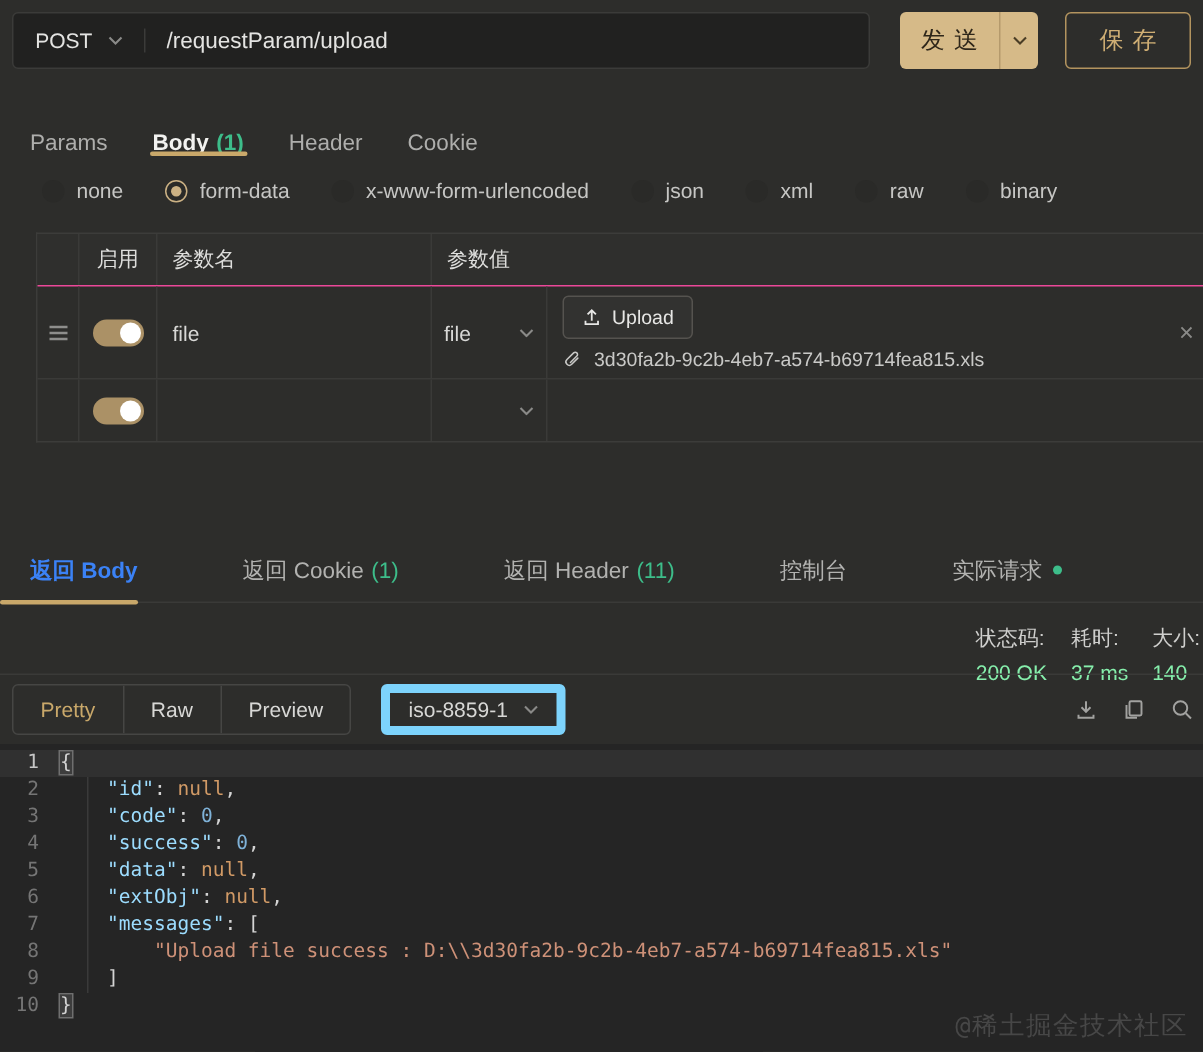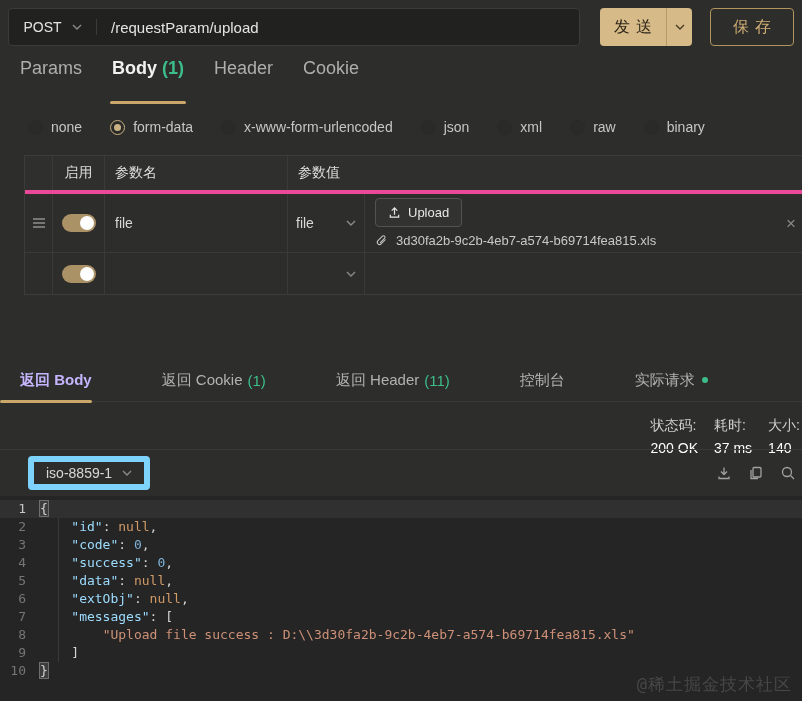--- a/index.html
+++ b/index.html
@@ -25,22 +25,22 @@
     border-left:1px solid #b59a6c; color:#4a3d25; }
   .save-btn { margin-left:18px; width:84px; height:38px; display:flex; align-items:center;
     justify-content:center; border:1px solid #b3945f; border-radius:4px; color:#cfae74;
     font-size:16px; letter-spacing:6px; padding-left:6px; background:transparent; cursor:pointer; }
 
   
   .req-tabs { position:absolute; top:58px; left:0; right:0; height:46px; display:flex;
     align-items:center; gap:30px; padding-left:20px; border-bottom:1px solid #39393
 
 7; }
-  .req-tab { position:relative; height:46px; display:flex; align-items:flex-start; gap:5px;
-    font-size:18px; color:#aeaeac; cursor:pointer; }
+  .req-tab { position:relative; height:46px; display:flex; align-items:flex-end; gap:5px;
+    font-size:15px; color:#aeaeac; cursor:pointer; }
   .req-tab .count { color:#3dbd8a; }
   .req-tab.active { color:#f2f2f0; font-weight:bold; }
   .req-tab.active::after { content:""; position:absolute; left:-2px; right:-2px; bottom:0;
     height:3px; background:#c9a86a; border-radius:2px; }
 
   
   .radio-row { position:absolute; top:112px; left:28px; height:30px; display:flex;
     align-items:center; gap:28px; }
   .radio-item { display:flex; align-items:center; gap:8px; font-size:14px; color:#c6c6c4; cursor:pointer; }
   .radio-dot { width:15px; height:15px; border-radius:50%; border:1px solid #56565
@@ -57,21 +57,21 @@
   .t-row { display:flex; }
   .t-row > div { border-right:1px solid #3a3a38; display:flex; align-items:center; }
   .t-row > div:last-child { border-right:none; }
   .c-drag { width:28px; justify-content:center; }
   .c-en { width:52px; justify-content:center; }
   .c-name { width:183px; padding-left:10px; }
   .c-type { width:77px; padding:0 8px; justify-content:space-between; }
   .c-val { flex:1; padding-left:10px; }
   .t-head { height:34px; background:#2f2f2d; color:#dededc; }
   .t-head > div { align-items:center; }
-  .t-body-row1 { height:62px; border-top:4px solid #ec4899; }
+  .t-body-row1 { height:62px; border-top:1px solid #ec4899; }
   .t-body-row2 { height:42px; border-top:1px solid #3a3a38; }
   .drag-icon { color:#8e8e8c; }
   .toggle { width:34px; height:18px; border-radius:9px; background:#ab9166; position:relative; cursor:pointer; }
   .toggle::after { content:""; position:absolute; top:2px; right:2px; width:14px; height:14px;
     border-radius:50%; background:#ffffff; }
   .chev { color:#8a8a88; }
   .c-val.stacked { flex-direction:column; align-items:flex-start; justify-content:center;
     gap:6px; position:relative; padding-right:26px; }
   .upload-btn { display:inline-flex; align-items:center; gap:7px; padding:6px 12px;
     background:#323230; border:1px solid #55534f; border-radius:4px; color:#e6e6e4;
@@ -80,31 +80,31 @@
   .row-close { position:absolute; right:6px; top:50%; transform:translateY(-50%);
     color:#8a8a88; font-size:17px; line-height:1; cursor:pointer; }
 
   
   .resp-tabs { position:absolute; top:358px; left:0; right:0; height:44px; display:flex;
     gap:70px; border-bottom:1px solid #3a3a38; }
   .resp-tab { position:relative; display:flex; align-items:center; gap:5px; font-size:15px;
     color:#b2b2b0; cursor:pointer; height:44px; }
   .resp-tab:first-child { padding-left:20px; }
   .resp-tab .count { color:#3dbd8a; }
-  .resp-tab.active { color:#c4b5fd; font-weight:bold; }
+  .resp-tab.active { color:#3b82f6; font-weight:bold; }
   .resp-tab.active::after { content:""; position:absolute; left:0; right:0; bottom:-1px;
     height:3px; background:#c9a86a; border-radius:2px; }
   .green-dot { width:6px; height:6px; border-radius:50%; background:#3dbd8a; margin-left:2px; }
 
   
   .status-line { position:absolute; top:424px; right:2px; height:24px; display:flex;
     align-items:center; gap:16px; font-size:14px; }
   .status-pair { display:flex; gap:5px;flex-direction:column; }
   .status-pair .lbl { color:#cfcfcd; }
-  .status-pair .val { color:#ffffff; }
+  .status-pair .val { color:#86efac; }
   .divider { position:absolute; top:449px; left:0; right:0; height:1px; background:#3a3a38; }
 
   
   .viewer-bar { position:absolute; top:456px; left:8px; right:6px; height:34px; display:flex;
     align-items:center; }
   .segmented { display:flex; height:34px; border:1px solid #464644; border-radius:4px;
     overflow:hidden; }
   .seg-btn { display:flex; align-items:center; justify-content:center; padding:0 18px;
     font-size:14px; color:#d8d8d6; border-left:1px solid #464644; cursor:pointer; }
   .seg-btn:first-child { border-left:none; }
@@ -310,20 +310,25 @@
       <span class="val">37 ms</span>
     </span>
     <span class="status-pair">
       <span class="lbl">大小:</span>
       <span class="val">140</span>
     </span>
   </div>
   <div class="divider"></div>
 
   <div class="viewer-bar">
+    <div class="segmented">
+      <div class="seg-btn active">Pretty</div>
+      <div class="seg-btn">Raw</div>
+      <div class="seg-btn">Preview</div>
+    </div>
     <div class="encoding-select">
       <span>iso-8859-1</span>
       <span class="chev">
         <svg width="10" height="6" viewBox="0 0 10 6">
             <path d="M1 1l4 4 4-4" stroke="currentColor" stroke-width="1.4" fill="none"></path>
           </svg>
       </span>
     </div>
     <div class="viewer-icons">
       <span class="vicon">

